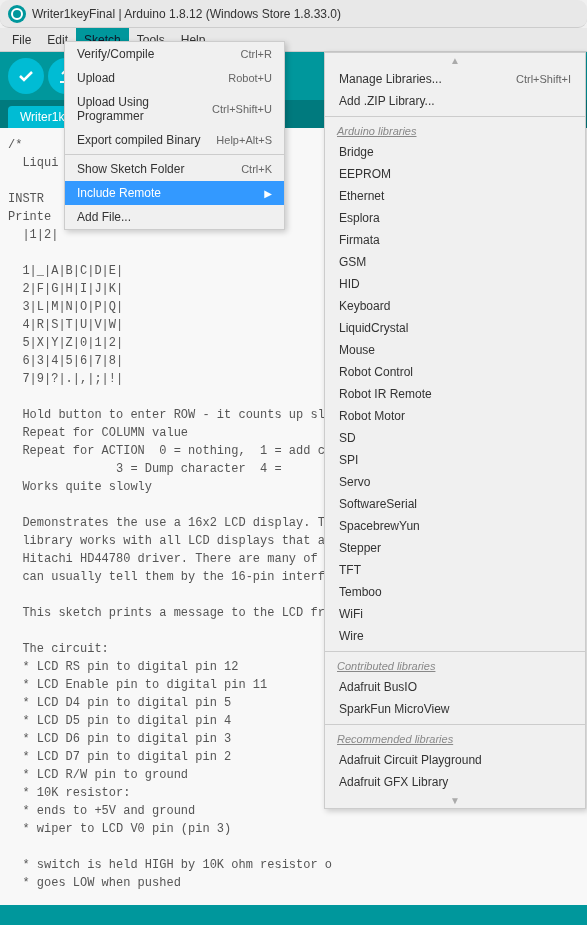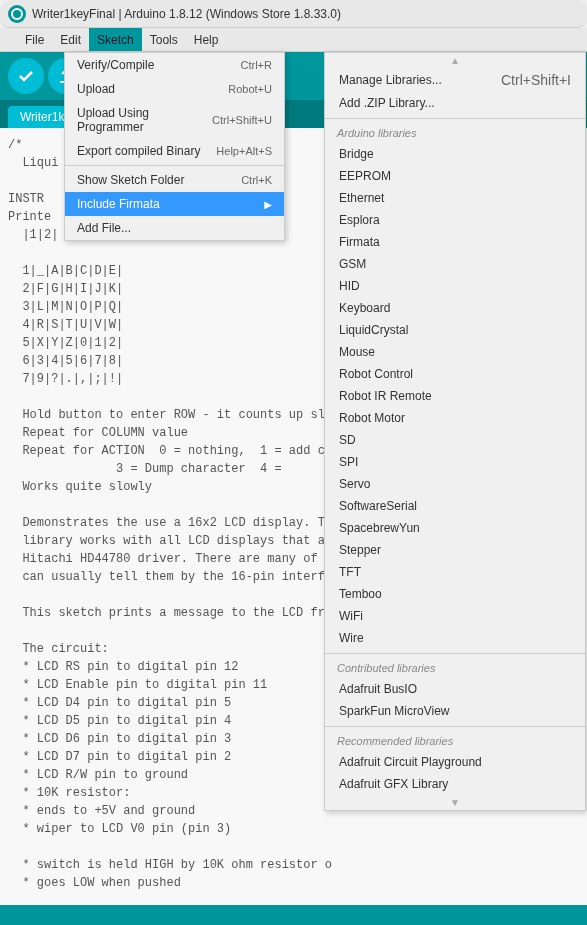--- a/index.html
+++ b/index.html
@@ -43,21 +43,21 @@
       border: 2px solid white;
       border-radius: 50%;
     }
 
     
     #menu-bar {
       background: #e8e8e8;
       height: 24px;
       display: flex;
       align-items: center;
-      padding: 0 17px;
+      padding: 0 4px;
       border-bottom: 1px solid #ccc;
     }
     .menu-item {
       padding: 2px 8px;
       cursor: pointer;
       font-size: 12px;
       color: #333;
       height: 100%;
       display: flex;
       align-items: center;
@@ -128,21 +128,21 @@
       align-items: center;
       padding: 0 8px;
       position: absolute;
       bottom: 0;
       width: 100%;
     }
 
     
     #sketch-dropdown {
       position: absolute;
-      top: 52px;
+      top: 41px;
       left: 64px;
       background: #f0f0f0;
       border: 1px solid #ccc;
       box-shadow: 2px 2px 6px rgba(0,0,0,0.2);
       width: 221px;
       z-index: 100;
     }
     .dropdown-item {
       display: flex;
       align-items: center;
@@ -166,31 +166,32 @@
       border: 1px solid #ccc;
       box-shadow: 2px 2px 6px rgba(0,0,0,0.2);
       width: 262px;
       z-index: 101;
     }
     .lib-section-header {
       padding: 4px 12px;
       font-size: 11px;
       color: #888;
       font-style: italic;
+      text-decoration: underline;
     }
     .lib-item {
       padding: 4px 14px;
       cursor: pointer;
       font-size: 12px;
       color: #333;
       display: flex;
       align-items: center;
       justify-content: space-between;
     }
-    .lib-item .shortcut { color: #666; font-size: 14px; }
+    .lib-item .shortcut { color: #666; font-size: 11px; }
     .lib-separator { height: 1px; background: #ccc; margin: 4px 0; }
     .lib-top-arrow {
       display: flex;
       justify-content: center;
       padding: 2px 0;
       color: #aaa;
       font-size: 10px;
     }
   </style>
 </head>
@@ -293,21 +294,21 @@
   <div class="dropdown-item">
     <span>Export compiled Binary</span>
     <span class="shortcut">Help+Alt+S</span>
   </div>
   <div class="dropdown-divider"></div>
   <div class="dropdown-item">
     <span>Show Sketch Folder</span>
     <span class="shortcut">Ctrl+K</span>
   </div>
   <div class="dropdown-item highlighted">
-    <span>Include Firmata</span>
+    <span>Include Remote</span>
     <span class="arrow">▶</span>
   </div>
   <div class="dropdown-item">
     <span>Add File...</span>
   </div>
 </div>
 
 <div id="library-submenu">
   <div class="lib-top-arrow">▲</div>
   <div class="lib-item">

